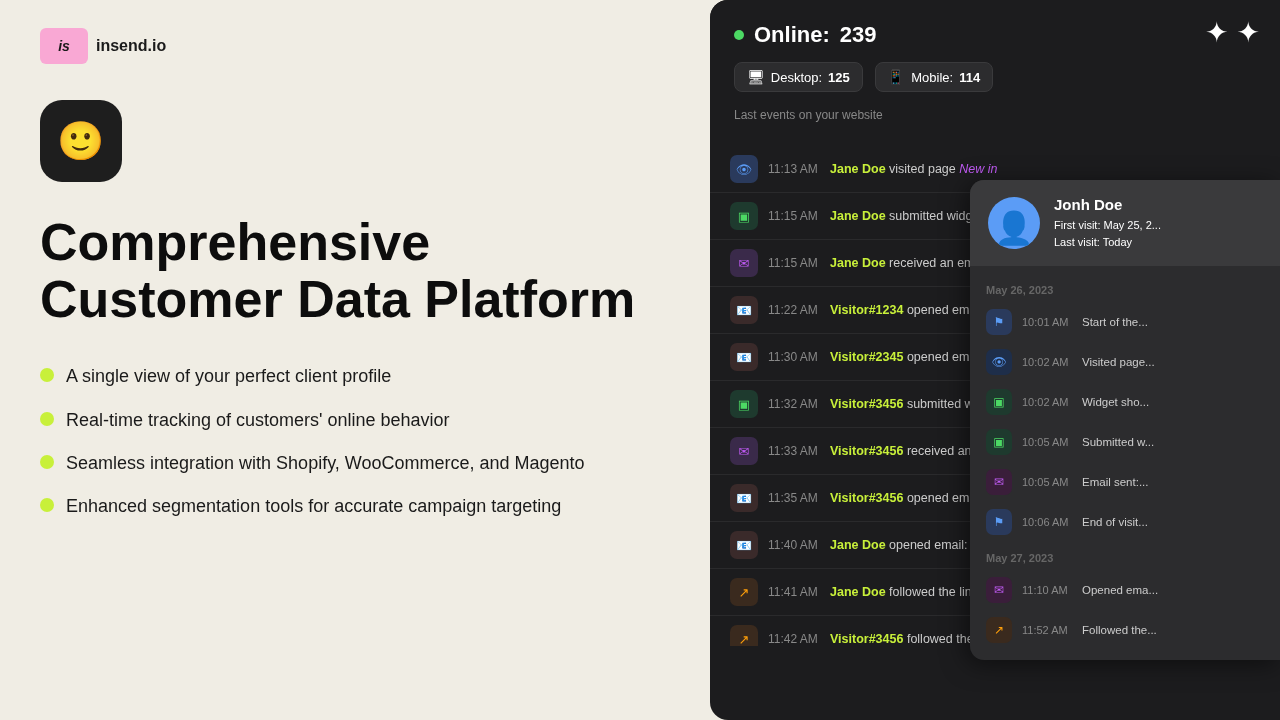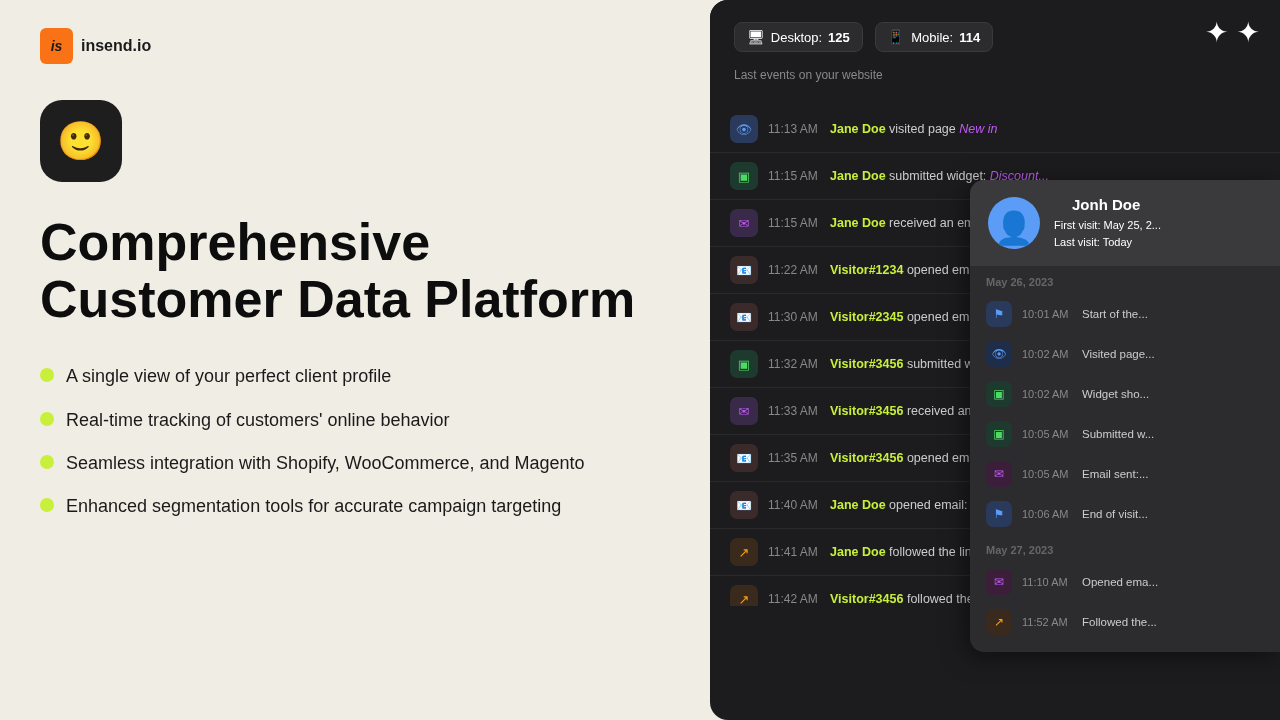--- a/index.html
+++ b/index.html
@@ -23,23 +23,23 @@
     }
 
     .logo-bar {
       display: flex;
       align-items: center;
       gap: 8px;
       margin-bottom: 36px;
     }
 
     .logo-icon {
-      width: 33px;
+      width: 48px;
       height: 36px;
-      background: #f97316;
+      background: #f9a8d4;
       border-radius: 6px;
       display: flex;
       align-items: center;
       justify-content: center;
       font-weight: 900;
       font-size: 14px;
       color: #1a1a1a;
       font-style: italic;
     }
 
@@ -278,35 +278,34 @@
 
     .profile-info {
       flex: 1;
     }
 
     .profile-name {
       font-size: 15px;
       font-weight: 700;
       color: #ffffff;
       margin-bottom: 4px;
-      margin-left: 18px;
     }
 
     .profile-meta {
       font-size: 11px;
       color: #aaaaaa;
       line-height: 1.5;
     }
 
     .profile-meta span {
       color: #ffffff;
     }
 
     .profile-timeline {
-      padding: 0 0 10px;
+      padding: 8px 0 10px;
     }
 
     .timeline-date {
       font-size: 11px;
       color: #666;
       padding: 10px 16px 6px;
       font-weight: 600;
     }
 
     .timeline-row {
@@ -386,20 +385,25 @@
 </div>
 
 <div class="right-section">
   <div class="dashboard-header">
 
     <div class="stars-row">
       <span class="star-shape">✦</span>
       <span class="star-shape">✦</span>
     </div>
 
+    <div class="online-row">
+      <div class="online-dot"></div>
+      <span class="online-label">Online:</span>
+      <span class="online-count">239</span>
+    </div>
 
     <div class="device-row">
       <div class="device-badge">
         <span class="device-icon">🖥</span>
         <span>Desktop:</span>
         <span class="device-count">125</span>
       </div>
       <div class="device-badge">
         <span class="device-icon">📱</span>
         <span>Mobile:</span>

